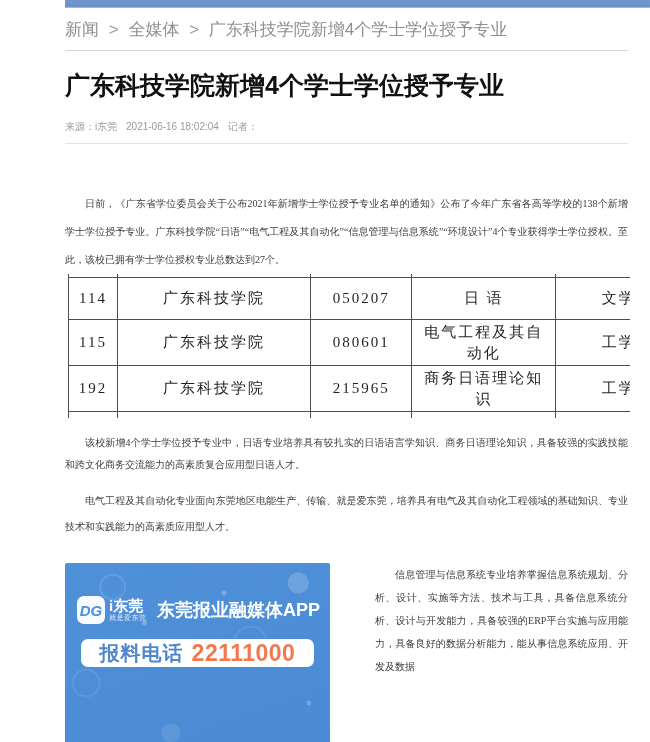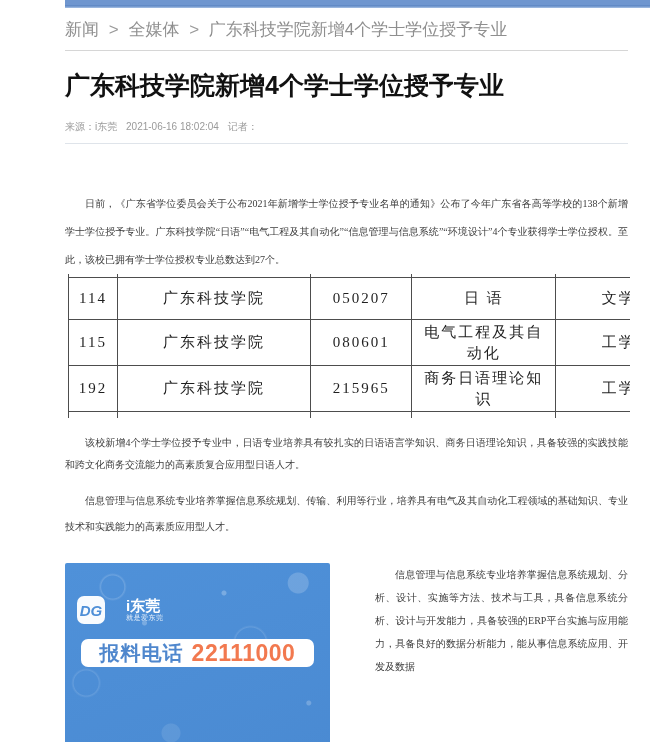--- a/index.html
+++ b/index.html
@@ -53,21 +53,21 @@
                background:
                  radial-gradient(circle at 18% 12%, rgba(255,255,255,0) 11px, rgba(255,255,255,.16) 12px, rgba(255,255,255,0) 14px),
                  radial-gradient(circle at 88% 10%, rgba(255,255,255,.18) 10px, rgba(255,255,255,0) 11px),
                  radial-gradient(circle at 70% 40%, rgba(255,255,255,0) 15px, rgba(255,255,255,.12) 16px, rgba(255,255,255,0) 18px),
                  radial-gradient(circle at 8% 60%, rgba(255,255,255,0) 12px, rgba(255,255,255,.12) 13px, rgba(255,255,255,0) 15px),
                  radial-gradient(circle at 40% 85%, rgba(255,255,255,.10) 9px, rgba(255,255,255,0) 10px),
                  radial-gradient(circle at 30% 30%, rgba(255,255,255,.25) 2px, rgba(255,255,255,0) 3px),
                  radial-gradient(circle at 60% 15%, rgba(255,255,255,.25) 2px, rgba(255,255,255,0) 3px),
                  radial-gradient(circle at 92% 70%, rgba(255,255,255,.22) 2px, rgba(255,255,255,0) 3px),
                  linear-gradient(160deg,#4f91d9 0%,#4a8ad2 100%); }
-  .ad-logo-row { display:flex; align-items:center; gap:21px; height:34px; }
+  .ad-logo-row { display:flex; align-items:center; gap:4px; height:34px; }
   .ad-badge { width:28px; height:28px; border-radius:7px; background:rgba(255,255,255,.96);
               color:#4e8fd7; font-weight:bold; font-style:italic; font-size:15px;
               display:flex; align-items:center; justify-content:center; flex:0 0 auto; }
   .ad-logo-text { width:44px; flex:0 0 auto; line-height:1.05; }
   .ad-logo-name { font-size:15px; font-weight:bold; }
   .ad-logo-slogan { font-size:7px; opacity:.85; letter-spacing:.5px; }
   .ad-title { flex:1; font-size:18px; font-weight:bold; white-space:nowrap; letter-spacing:0;
               text-align:center; }
   .ad-pill { margin:12px 4px 0 4px; height:28px; background:#fff; border-radius:7px;
              display:flex; align-items:center; justify-content:center; gap:8px; }
@@ -136,30 +136,31 @@
             <td class="c-school"></td>
             <td class="c-code"></td>
             <td class="c-major"></td>
             <td class="c-degree"></td>
       </tr>
     </tbody>
       </table>
   </div>
 
   <p class="body-p p2">该校新增4个学士学位授予专业中，日语专业培养具有较扎实的日语语言学知识、商务日语理论知识，具备较强的实践技能和跨文化商务交流能力的高素质复合应用型日语人才。</p>
-  <p class="body-p p3">信息管理与信息系统专业培养掌握信息系统规划、传输、利用等行业，培养具有电气及其自动化工程领域的基础知识、专业技术和实践能力的高素质应用型人才。</p>
+  <p class="body-p p3">电气工程及其自动化专业面向东莞地区电能生产、传输、就是爱东莞，培养具有电气及其自动化工程领域的基础知识、专业技术和实践能力的高素质应用型人才。</p>
 
   <div class="wrap-section">
     <div class="ad-banner">
       <div class="ad-logo-row">
         <div class="ad-badge">DG</div>
         <div class="ad-logo-text">
           <div class="ad-logo-name">i东莞</div>
           <div class="ad-logo-slogan">就是爱东莞</div>
         </div>
+        <div class="ad-title">东莞报业融媒体APP</div>
       </div>
       <div class="ad-pill">
         <span class="pill-label">报料电话</span>
         <span class="pill-number">22111000</span>
       </div>
 
     </div>
     <p class="body-p wrap-p">信息管理与信息系统专业培养掌握信息系统规划、分析、设计、实施等方法、技术与工具，具备信息系统分析、设计与开发能力，具备较强的ERP平台实施与应用能力，具备良好的数据分析能力，能从事信息系统应用、开发及数据</p>
   </div>
 

